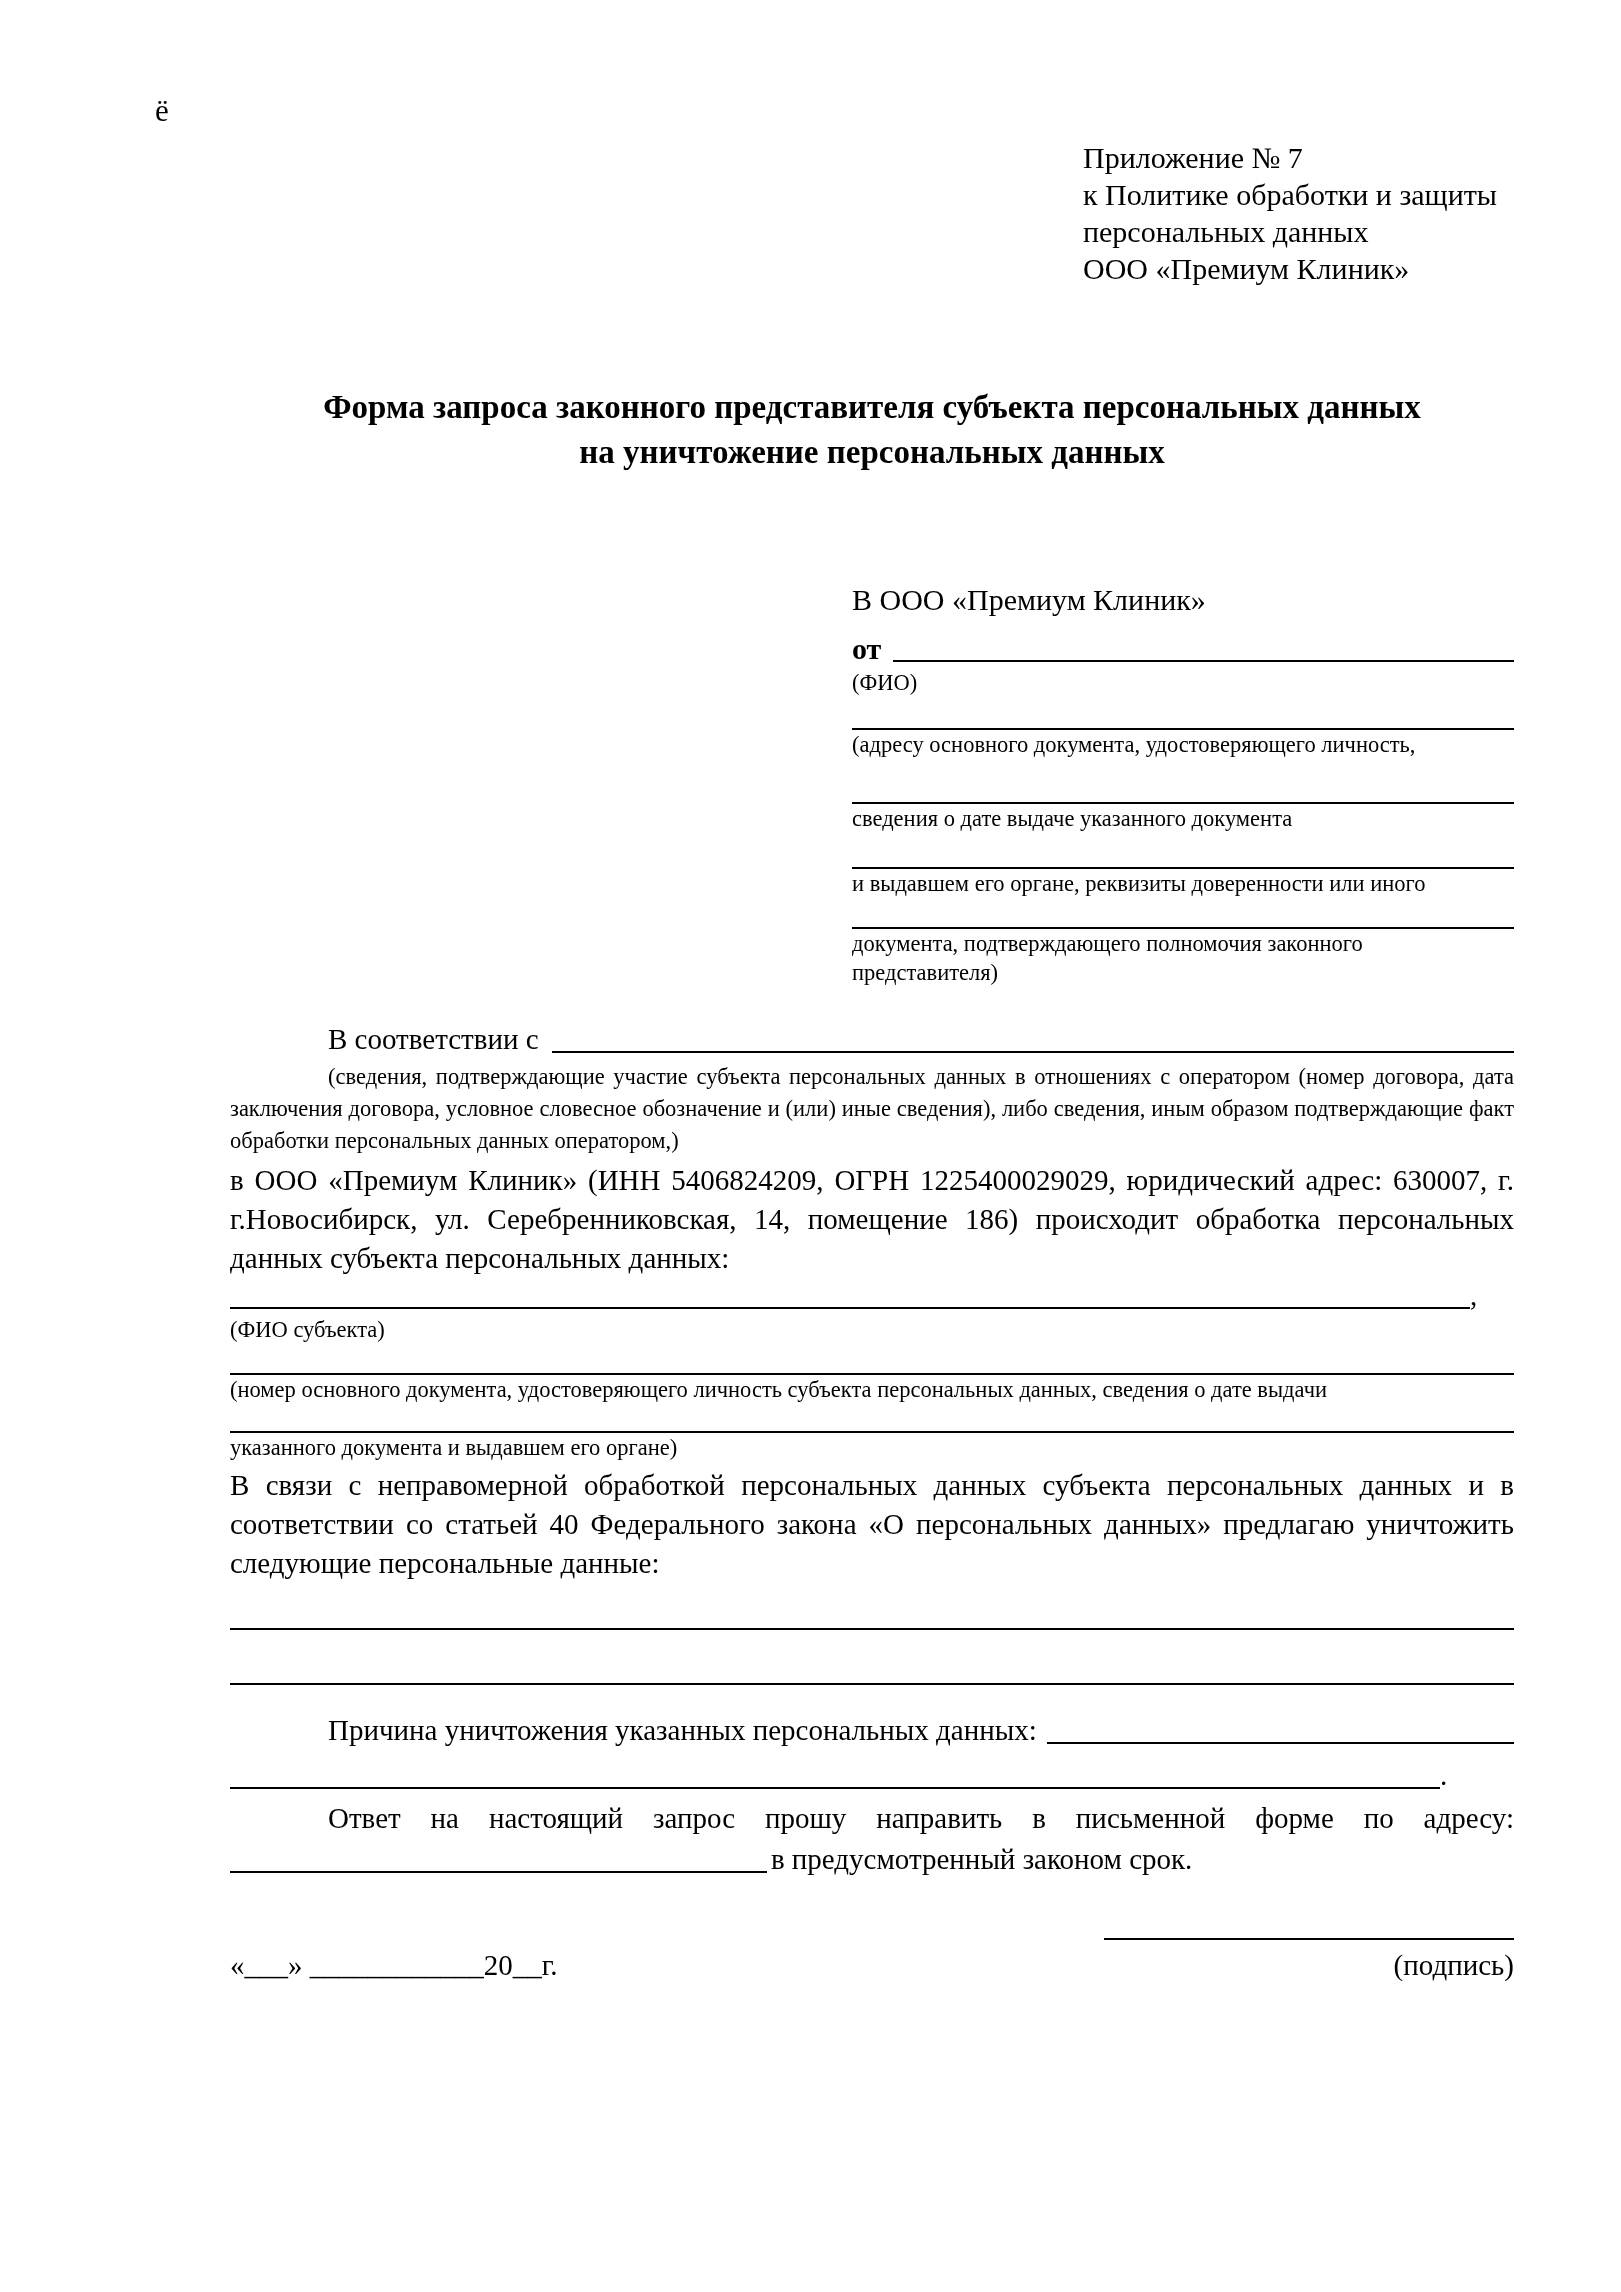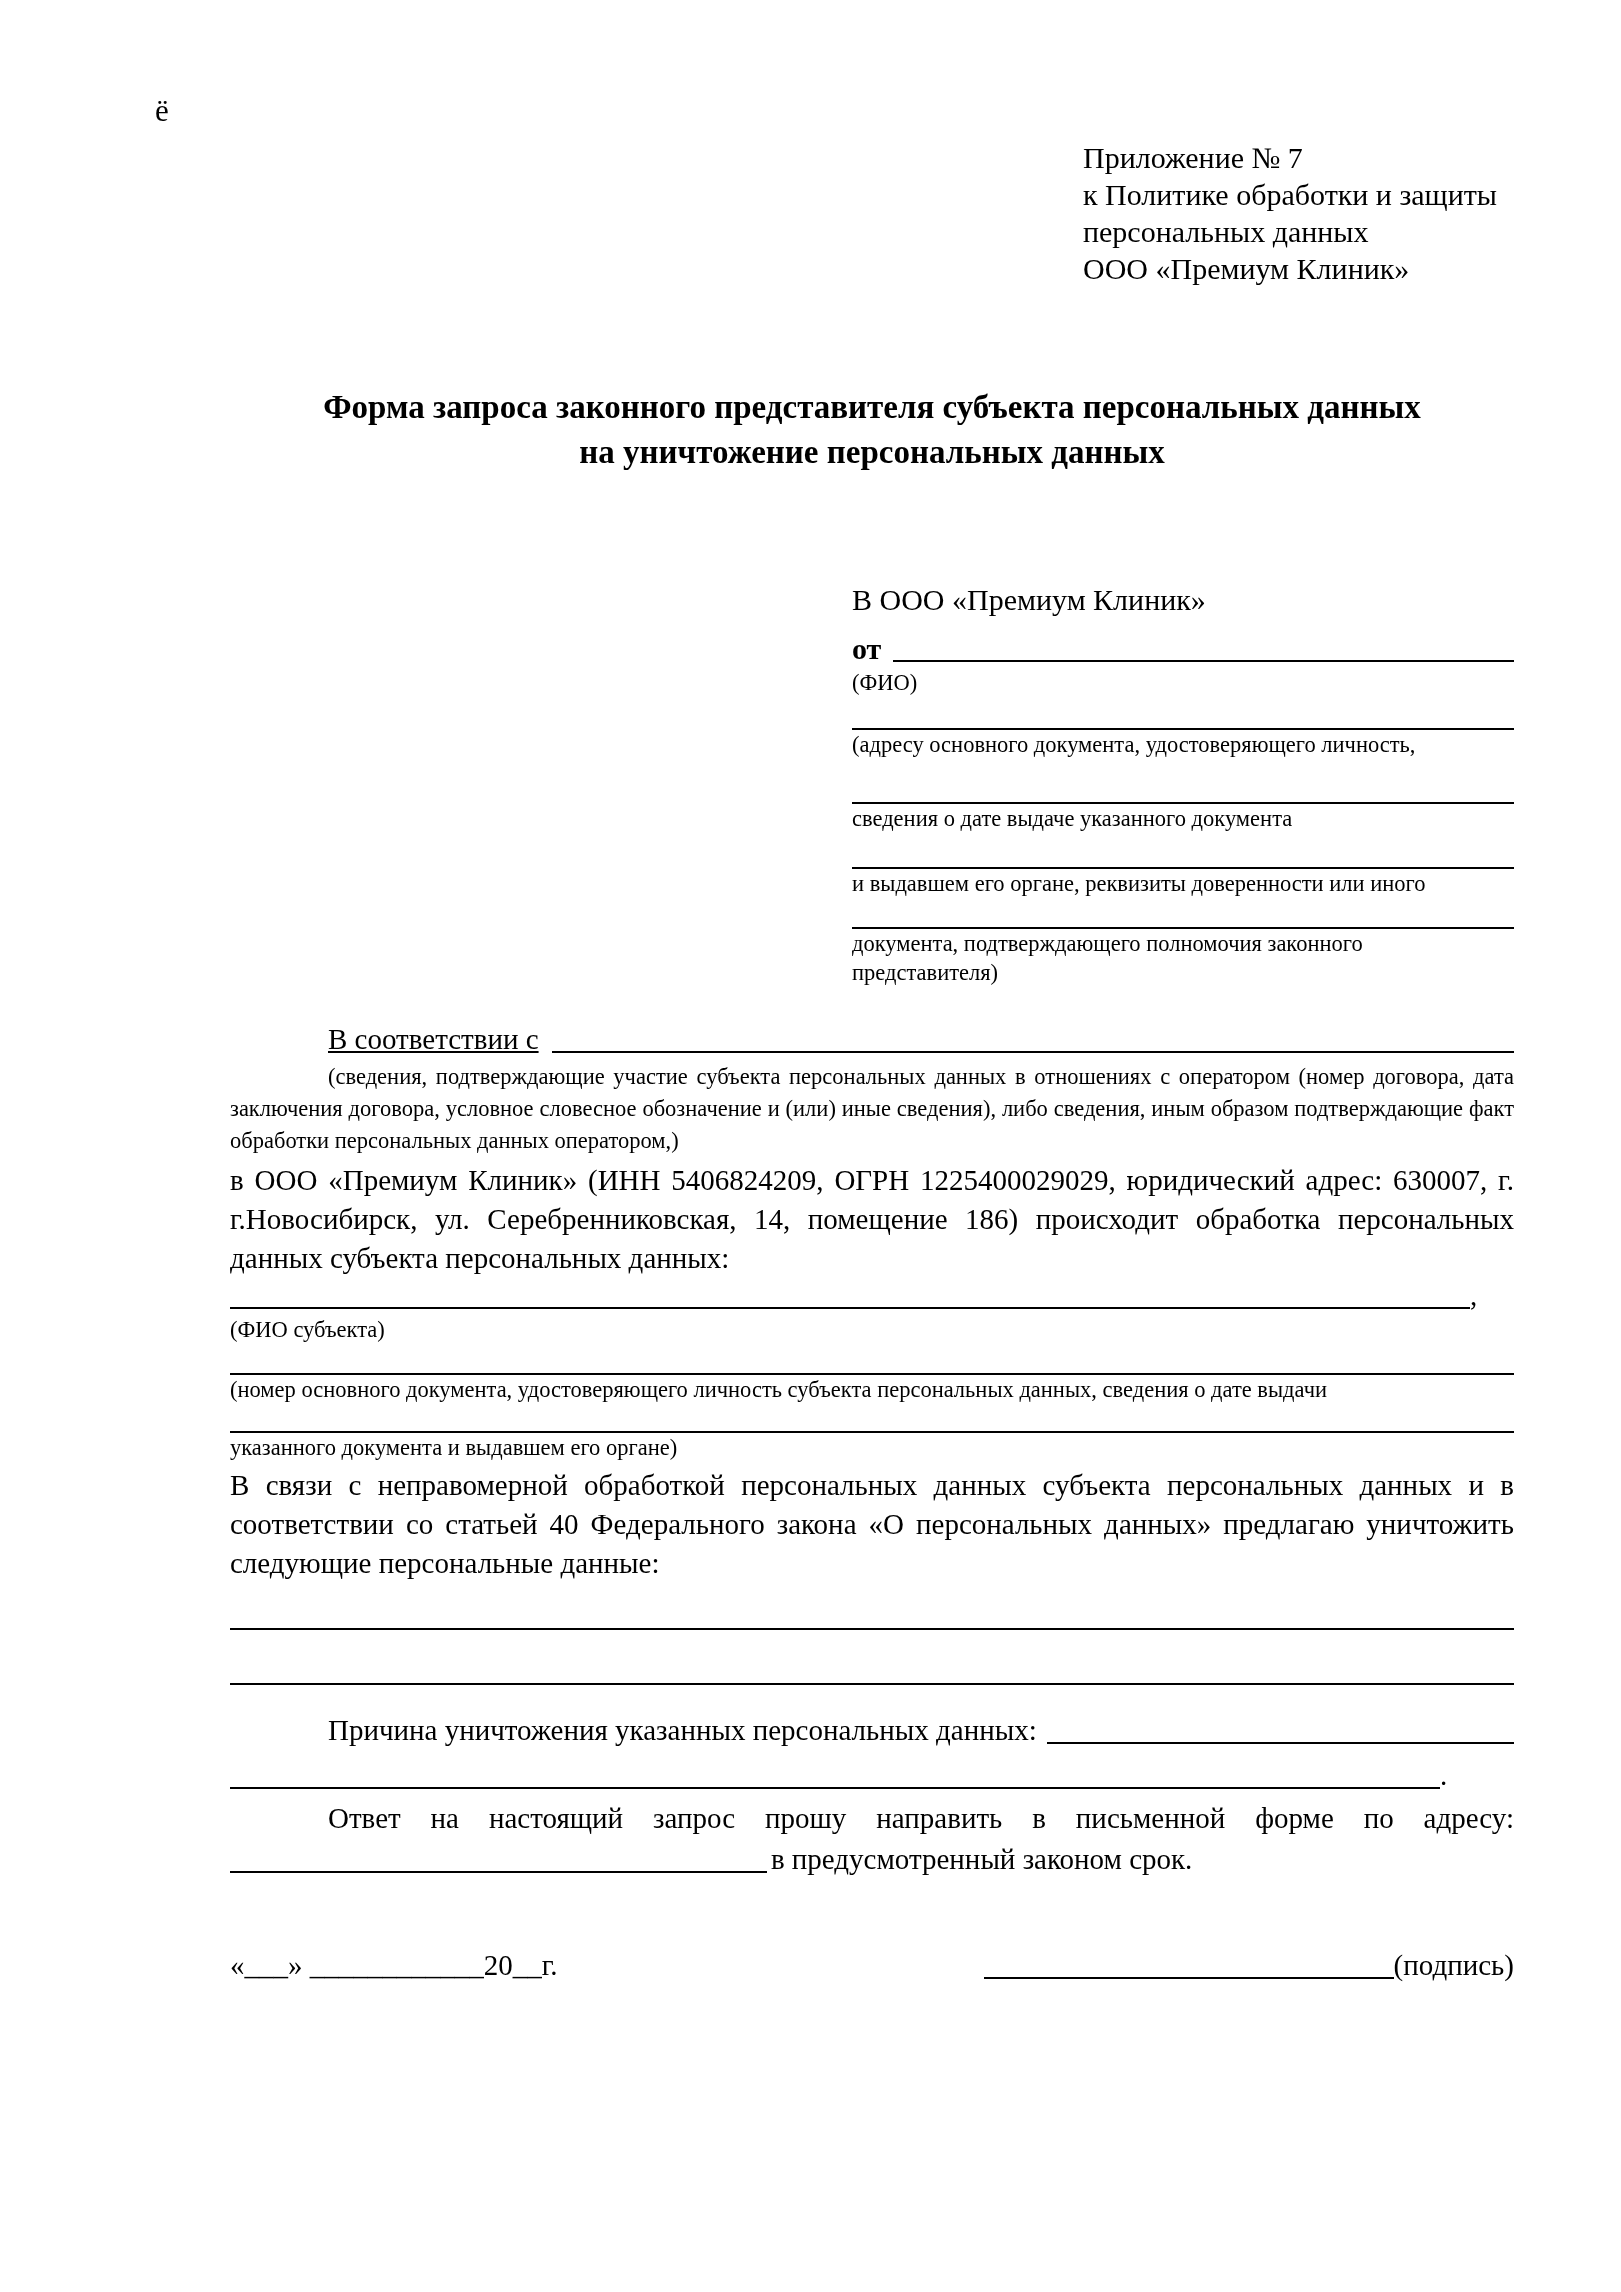--- a/index.html
+++ b/index.html
@@ -22,21 +22,21 @@
   .addr { margin-top:104px; margin-left:622px; width:662px; font-size:30px; }
   .addr-to { line-height:41px; }
   .row { display:flex; align-items:flex-end; }
   .ln { border-bottom:2.9px solid #000; }
   .from-row { margin-top:5px; height:43px;font-weight:bold; }
   .from-row .ln { flex:1; margin-left:11.8px; margin-bottom:5.9px; }
   .cap { text-align:left; font-size:22.5px; line-height:29px; }
   .fillA1 { height:31px; } .fillA2 { height:43px; } .fillA3 { height:34px; } .fillA4 { height:29px; }
   .fill { border-bottom:2.9px solid #000; }
 
-  .acc-row { margin-top:31px; padding-left:98px; height:41px;text-decoration:underline; }
+  .acc-row { margin-top:31px; padding-left:98px; height:41px; }
   .acc-row .lead { white-space:nowrap; }
   .acc-row .ln { flex:1; margin-left:13.7px; margin-bottom:5.9px; }
   .note { margin:2px 0 0 0; font-size:22.5px; line-height:32px; text-align:justify; text-indent:98px; }
   .para { margin:3.9px 0 0 0; text-align:justify; }
 
   .subj-row { height:37px; }
   .subj-row .ln { width:1240px; margin-bottom:5.9px; }
   .fillB1 { height:29px; } .fillB2 { height:27.4px; }
 
   .blank1 { height:45px; border-bottom:2.9px solid #000; }
@@ -47,21 +47,21 @@
   .reason-row .ln { flex:1; margin-left:9.8px; margin-bottom:5.9px; }
 
   .dot-row { height:45px; }
   .dot-row .ln { width:1210px; margin-bottom:5.9px; }
 
   .para-reply { margin:3.9px 0 0 0; text-indent:98px; text-align:justify; text-align-last:justify; }
   .tail-row { height:41px;font-family:Liberation Serif, serif; }
   .tail-row .ln { width:537px; margin-bottom:5.9px; margin-right:3.9px; }
 
   .footer-row { display:flex; justify-content:space-between; align-items:flex-end; margin-top:63px; height:43px; }
-  .sig { display:flex; align-items:flex-end; }
+  .sig { display:flex; align-items:flex-end;flex-direction:column; }
   .sig .ln { width:410px; margin-bottom:5.9px; }
 </style>
 </head>
 <body>
 
 <div class="page">
 
   <div class="stray">ё</div>
 
   <div class="appendix">

